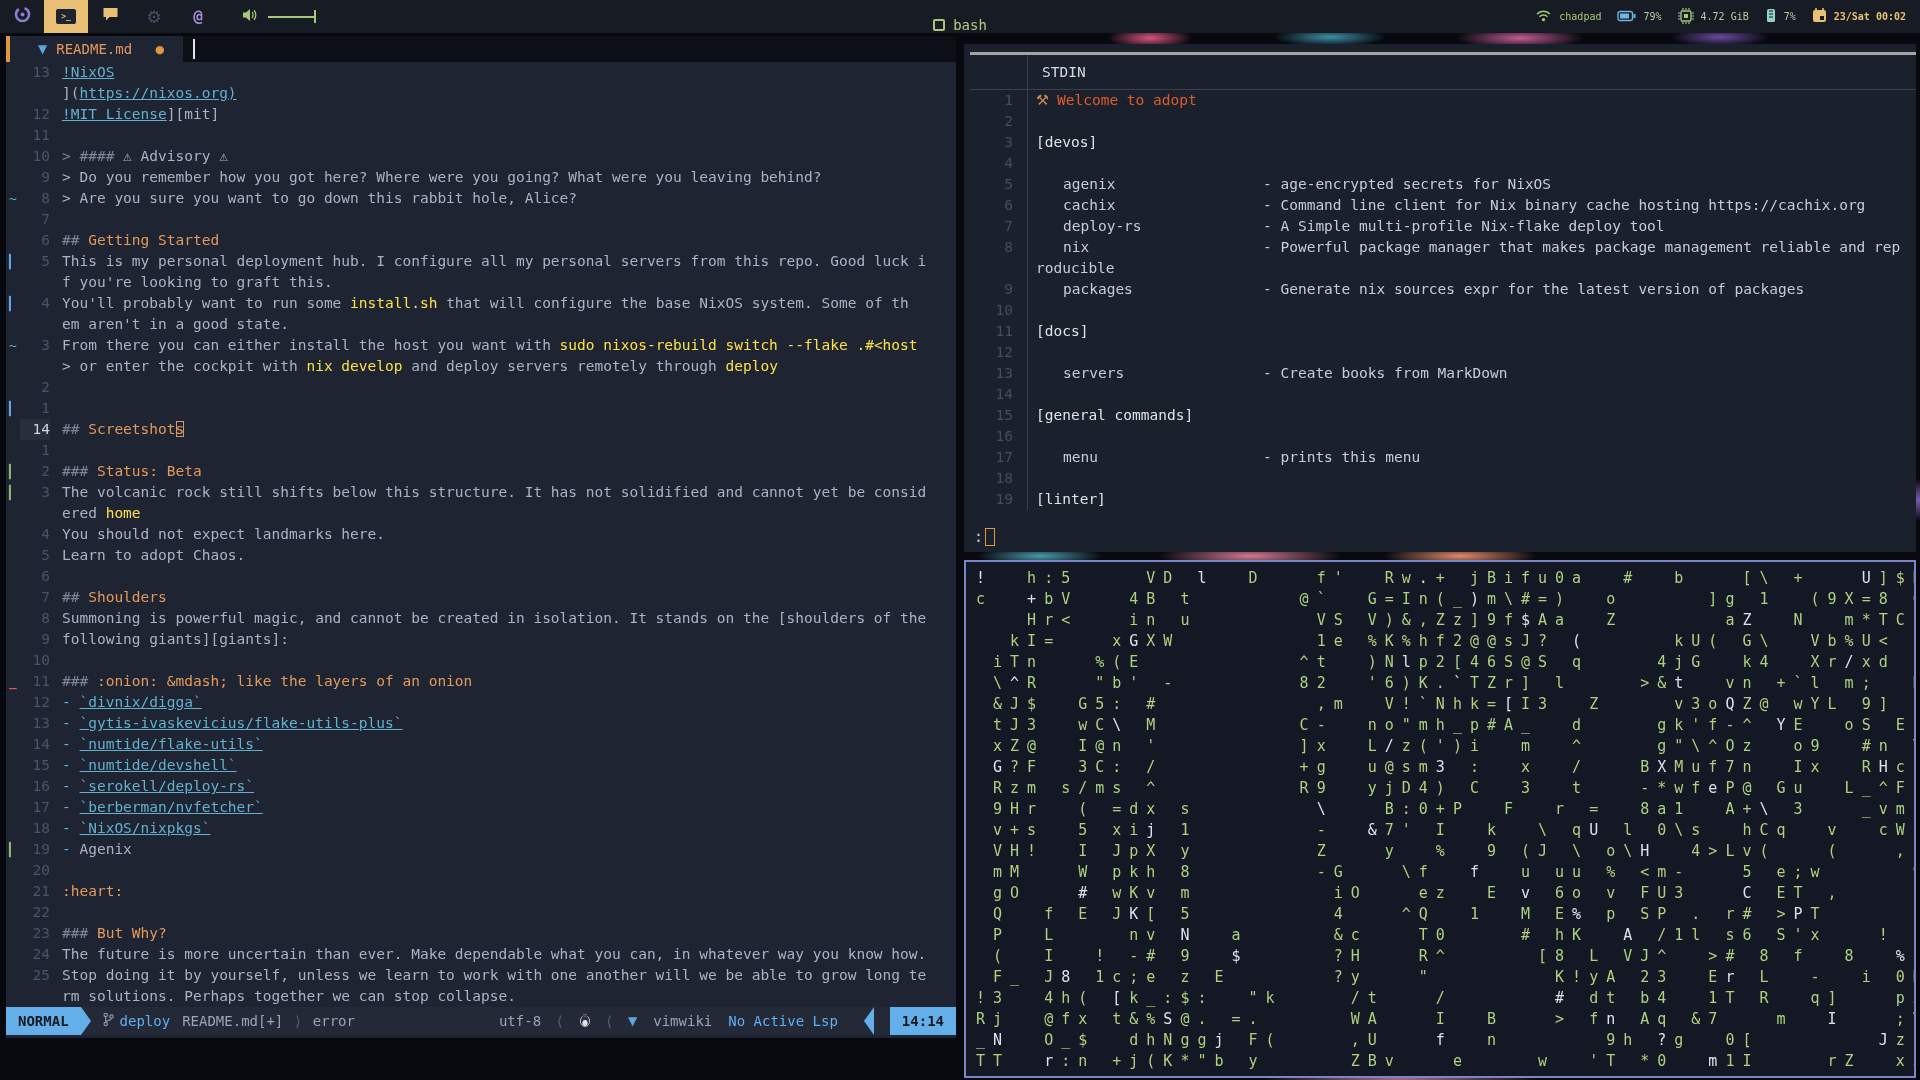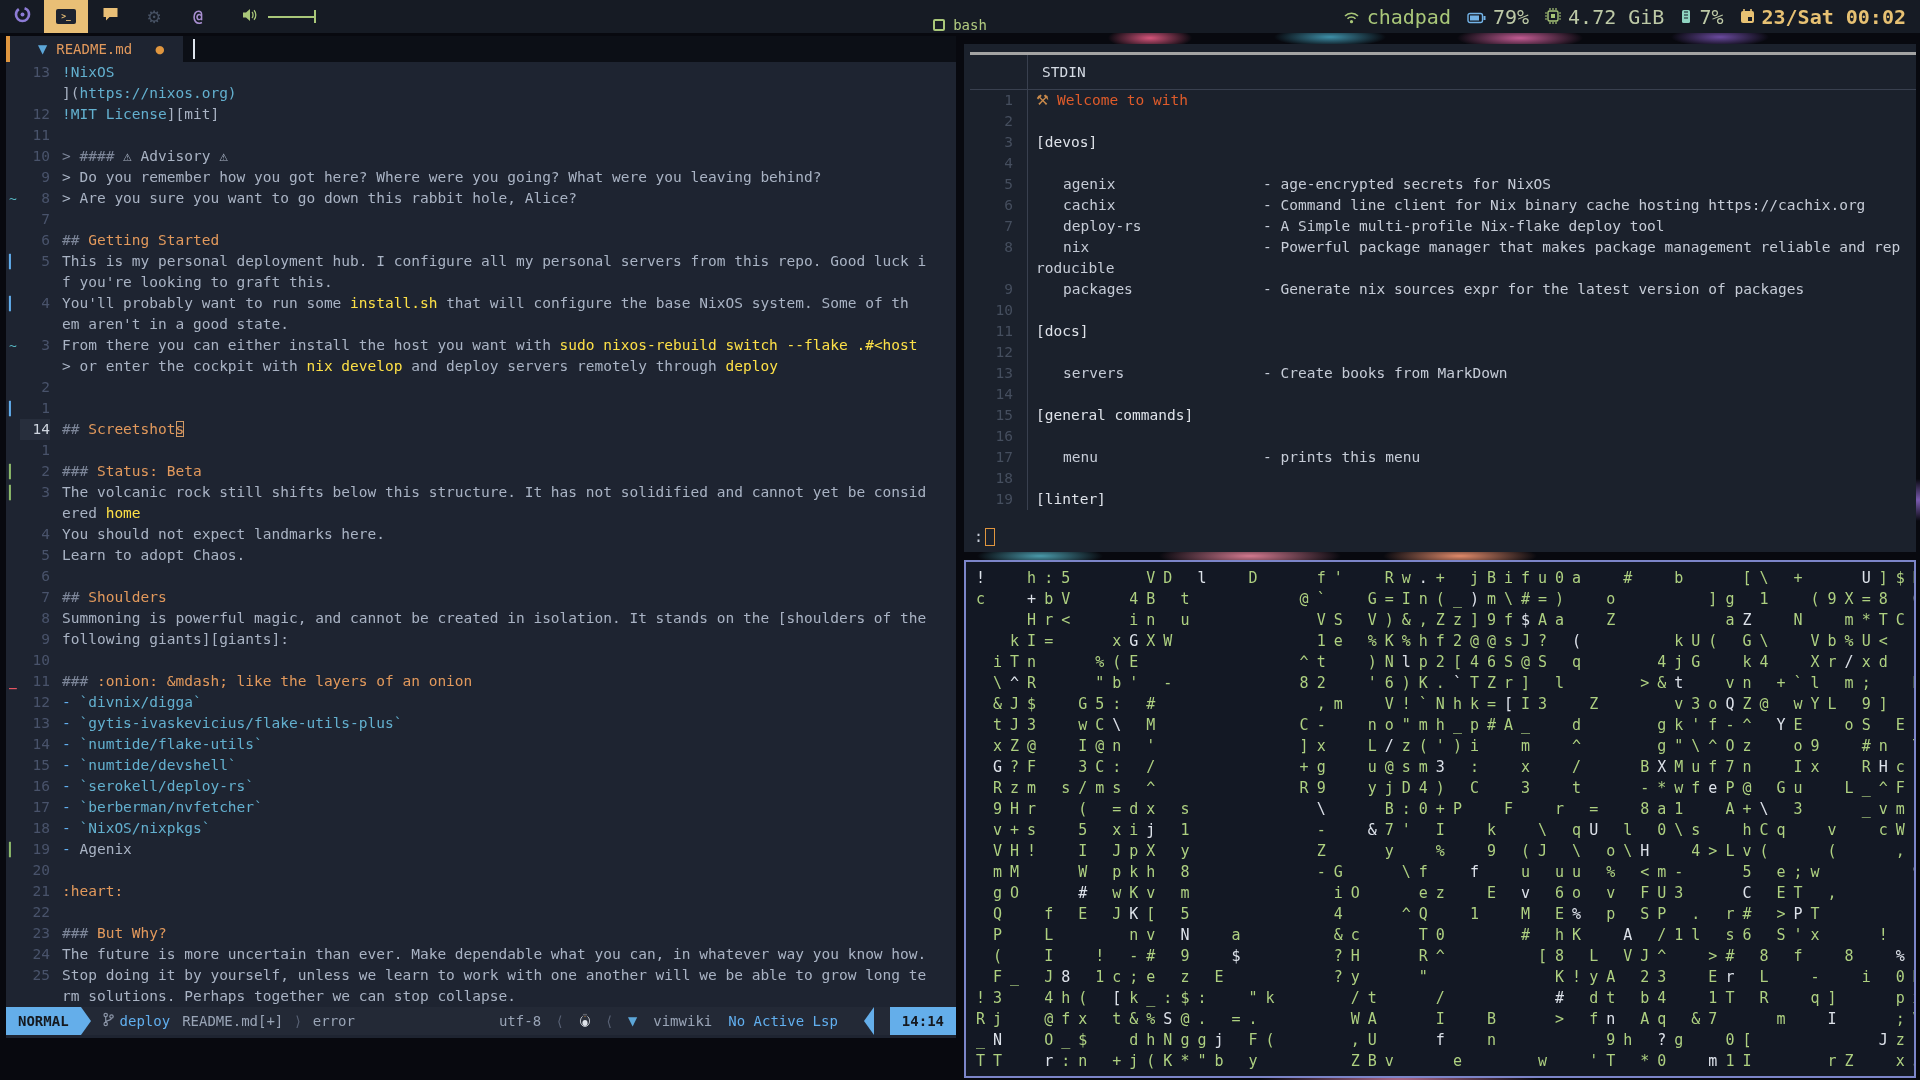--- a/index.html
+++ b/index.html
@@ -27,21 +27,21 @@
   .ws-term-glyph { width:20px; height:15px; background:#1d232f; border-radius:2px; color:#e9bf76; font-size:8px; line-height:15px; text-align:center; font-weight:bold; }
   .icon-gear { color:#475264; font-size:17px; font-family:"DejaVu Sans",sans-serif; }
   .icon-at { color:#a98fd1; font-size:16px; font-weight:bold; }
   .vol-wrap { display:flex; align-items:center; margin-left:22px; }
   .vol-line { width:46px; height:2px; background:#a9c779; margin-left:10px; }
   .vol-handle { width:2px; height:13px; background:#a9c779; }
   .bar-center { position:absolute; left:0; top:0; width:1920px; height:49px; display:flex; align-items:center; justify-content:center; gap:8px; pointer-events:none; }
   .bash-square { width:12px; height:12px; border:2px solid #a9c779; border-radius:2px; }
   .bash-label { color:#b3cc80; font-size:14px; }
   .bar-right { position:absolute; right:14px; top:0; height:33px; display:flex; align-items:center; gap:16px; }
-  .stat { display:flex; align-items:center; gap:7px; font-size:20px; color:#bdc9a6; }
+  .stat { display:flex; align-items:center; gap:7px; font-size:10px; color:#bdc9a6; }
   .stat .green { color:#a9c779; }
   .stat .yellow { color:#e7c173;font-weight:bold; }
   
   .window { position:absolute; overflow:hidden; }
   
   #vim { left:6px; top:36px; width:950px; height:1002px; background:#1e2431; }
   .tabline { position:relative; height:26px; background:#0c0f16; display:flex; align-items:stretch; }
   .tab-accent { width:4px; background:#e0963f; }
   .tab { display:flex; align-items:center; gap:9px; background:#1e2431; padding:0 18px 0 28px; }
   .tab-md-icon { color:#5ca6d8; font-size:12px; font-family:"DejaVu Sans",sans-serif; }
@@ -51,21 +51,21 @@
   #vim-rows { position:absolute; left:0; top:26px; width:950px; height:945px; font-size:14.5px; }
   .vrow { height:21px; line-height:21px; display:flex; white-space:pre; }
   .vsign { width:14px; text-align:center; font-size:13px; }
   .sign-blue { color:#61afef; } .sign-green { color:#8ebd6b; } .sign-cyan { color:#56b6c2; } .sign-red { color:#e55561; font-weight:bold; }
   .vlnum { width:30px; text-align:right; color:#49536b; }
   .vlnum.vcur { color:#ced5df; background:#272e3c; }
   .vtext { padding-left:12px; white-space:pre; }
   .seg-f { color:#a9b3c4; }
   .seg-h { color:#e2995c; }
   .seg-g { color:#7d8699; }
-  .seg-l { color:#63b0cf; }
+  .seg-l { color:#63b0cf; text-decoration:underline; }
   .seg-c { color:#fde047;margin-top:40px; }
   .seg-b { color:#61afef; }
   .seg-k { color:#e2995c; outline:1px solid #d19a66; outline-offset:-1px; }
   .statusline { position:absolute; left:0; bottom:3px; width:950px; height:28px; background:#232936; display:flex; align-items:center; font-size:14px; color:#99a4b6; }
   .mode-chip { background:#64aeea; color:#15191f; font-weight:bold; height:28px; line-height:28px; padding:0 12px; }
   .pl-r { width:0; height:0; border-top:14px solid transparent; border-bottom:14px solid transparent; border-left:10px solid #64aeea; }
   .pl-l { width:0; height:0; border-top:14px solid transparent; border-bottom:14px solid transparent; border-right:10px solid #64aeea; margin-left:10px; }
   .sl-item { margin-left:12px; display:flex; align-items:center; gap:6px; }
   .sl-blue { color:#61afef; }
   .sl-sep { color:#596275; font-family:"DejaVu Sans",sans-serif; }
@@ -293,21 +293,21 @@
   </div>
 </div>
 
 <div id="pager" class="window">
   <div class="pbox">
     <div class="phead">
       <span class="pnum"></span>
       <span class="ptitle">STDIN</span>
     </div>
     <div id="pager-rows">
-        <div class="prow"><span class="pnum">1</span><span class="pbody"><span class="picon">⚒</span><span class="pwel">Welcome to with</span></span></div>
+        <div class="prow"><span class="pnum">1</span><span class="pbody"><span class="picon">⚒</span><span class="pwel">Welcome to adopt</span></span></div>
         <div class="prow"><span class="pnum">2</span><span class="pbody"></span></div>
         <div class="prow"><span class="pnum">3</span><span class="pbody"><span class="psec">[devos]</span></span></div>
         <div class="prow"><span class="pnum">4</span><span class="pbody"></span></div>
         <div class="prow"><span class="pnum">5</span><span class="pbody"><span class="pname">agenix</span><span class="pdesc">- age-encrypted secrets for NixOS</span></span></div>
         <div class="prow"><span class="pnum">6</span><span class="pbody"><span class="pname">cachix</span><span class="pdesc">- Command line client for Nix binary cache hosting https://cachix.org</span></span></div>
         <div class="prow"><span class="pnum">7</span><span class="pbody"><span class="pname">deploy-rs</span><span class="pdesc">- A Simple multi-profile Nix-flake deploy tool</span></span></div>
         <div class="prow"><span class="pnum">8</span><span class="pbody"><span class="pname">nix</span><span class="pdesc">- Powerful package manager that makes package management reliable and rep</span></span></div>
         <div class="prow"><span class="pnum"></span><span class="pbody"><span class="pdesc2">roducible</span></span></div>
         <div class="prow"><span class="pnum">9</span><span class="pbody"><span class="pname">packages</span><span class="pdesc">- Generate nix sources expr for the latest version of packages</span></span></div>
         <div class="prow"><span class="pnum">10</span><span class="pbody"></span></div>

